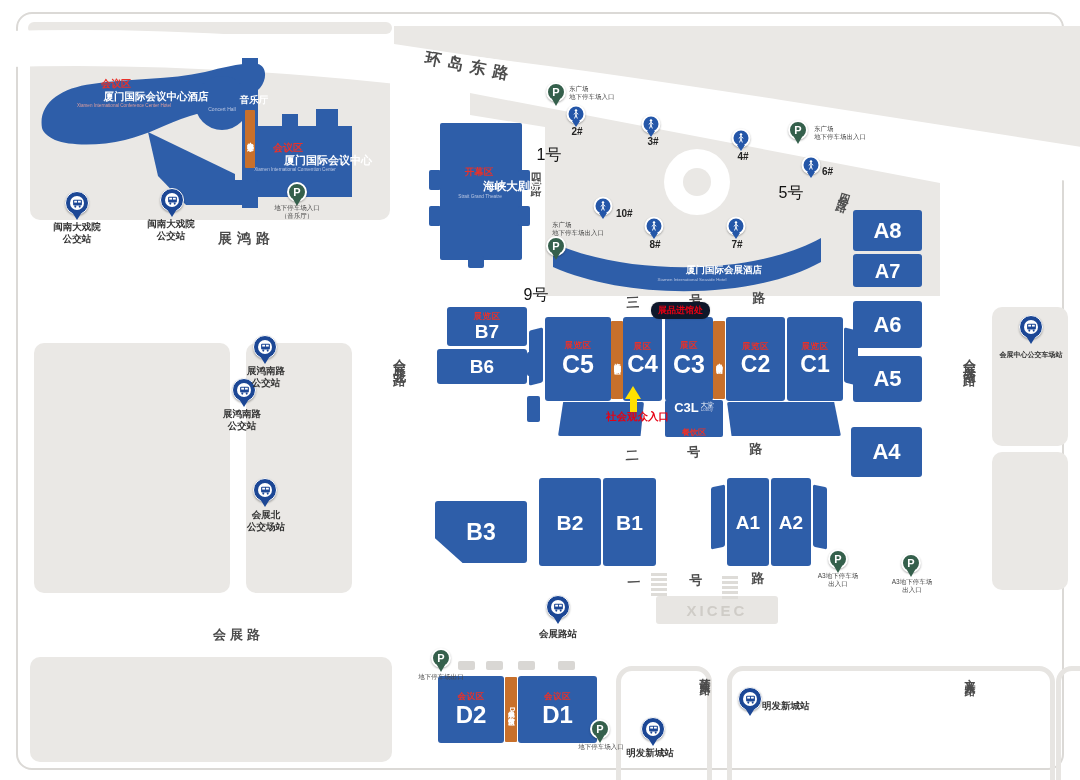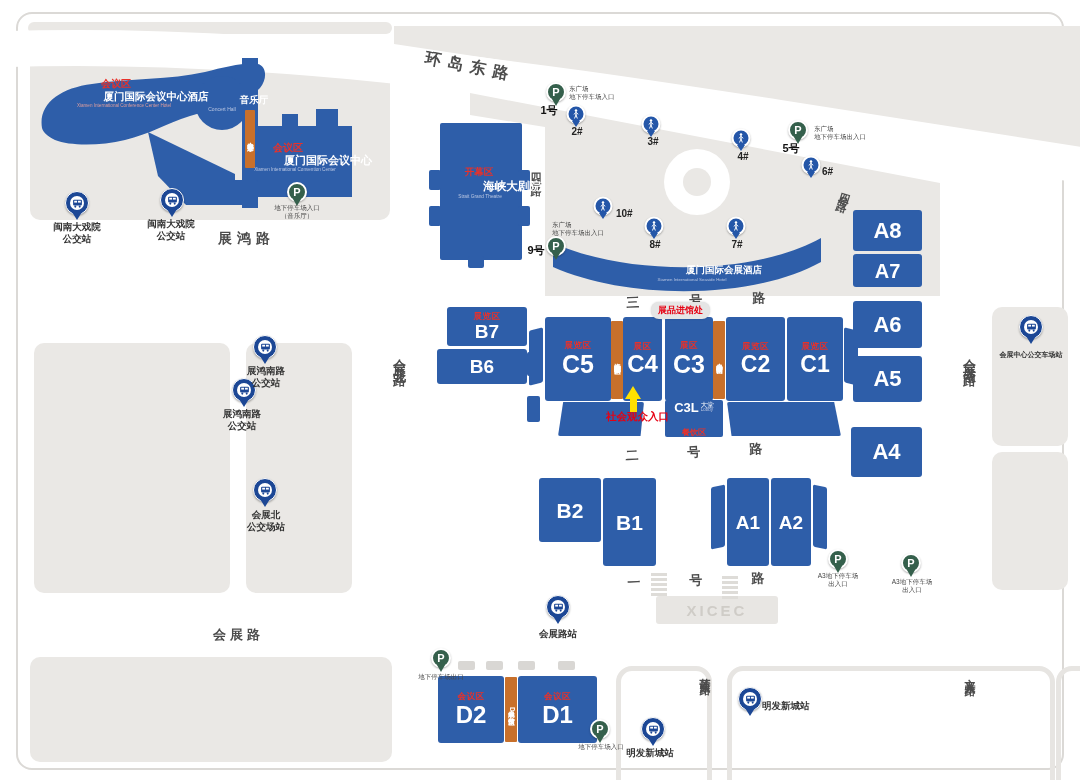--- a/index.html
+++ b/index.html
@@ -35,24 +35,24 @@
   .wc{width:14px;height:14px;background:#fff;border-radius:50%;display:flex;align-items:center;justify-content:center;}
   .gate>.pc{width:15px;height:15px;background:var(--gateblue);border:2px solid #fff;}
   .park>.pc{width:16px;height:16px;background:var(--pgreen);border:2px solid #fff;color:#fff;font-size:11px;font-weight:bold;}
   .ptail{position:absolute;left:0;width:0;height:0;transform:translateX(-50%);}
   .bus>.ptail{top:9px;border-left:5px solid transparent;border-right:5px solid transparent;border-top:8px solid var(--navy);}
   .gate>.ptail{top:7px;border-left:4px solid transparent;border-right:4px solid transparent;border-top:6px solid var(--gateblue);}
   .park>.ptail{top:7px;border-left:4px solid transparent;border-right:4px solid transparent;border-top:7px solid var(--pgreen);}
   .buslabel{position:absolute;transform:translate(-50%,0);font-size:9.5px;font-weight:bold;color:#333;text-align:center;line-height:1.3;z-index:6;white-space:nowrap;}
   .glabel{position:absolute;transform:translate(-50%,0);font-size:10px;font-weight:bold;color:#222;z-index:6;white-space:nowrap;}
   .glabel.la,.buslabel.la{transform:none;text-align:left;}
-  .pnum{position:absolute;transform:translate(-50%,0);font-size:11px;font-weight:bold;color:#111;z-index:6;white-space:nowrap;}
+  .pnum{position:absolute;transform:translate(-50%,0);font-size:16px;font-weight:normal;color:#111;z-index:6;white-space:nowrap;margin-top:42px;}
   .pnote{position:absolute;font-size:6.5px;color:#444;line-height:1.25;z-index:6;white-space:nowrap;}
   .pnote.ctr{transform:translate(-50%,0);text-align:center;}
-  .pill{position:absolute;left:651px;top:302px;background:#e5e5e5;color:var(--ared);font-size:9px;font-weight:bold;
+  .pill{position:absolute;left:651px;top:302px;background:#0f172a;color:var(--ared);font-size:9px;font-weight:bold;
         padding:2px 7px;border-radius:8px;z-index:6;box-shadow:0 0 2px rgba(0,0,0,.2);white-space:nowrap;}
   .pubent{position:absolute;left:606px;top:410px;color:var(--ared);font-size:10.5px;font-weight:bold;z-index:6;white-space:nowrap;}
   .arrowstem{position:absolute;left:630px;top:398px;width:7px;height:14px;background:var(--yellow);z-index:6;}
   .arrowhead{position:absolute;left:625px;top:386px;width:0;height:0;border-left:8px solid transparent;border-right:8px solid transparent;border-bottom:13px solid var(--yellow);z-index:6;}
   .c3l{position:absolute;left:665px;top:400px;width:58px;height:37px;background:var(--blue);border-radius:2px;z-index:3;
        display:flex;flex-direction:column;align-items:center;justify-content:center;color:#fff;}
   .c3lrow{display:flex;align-items:center;gap:2px;}
   .c3lcode{font-size:13px;font-weight:bold;line-height:1;}
   .c3lside{display:flex;flex-direction:column;align-items:flex-start;line-height:1;}
   .c3lhall{font-size:6.5px;}
@@ -176,21 +176,24 @@
     <div class="hall" style="position: absolute; left: 771px; top: 478px; width: 40px; height: 88px;">
       <div class="hname" style="position: static; font-size: 19px;">A2</div>
     </div>
     <div class="hall" style="position: absolute; left: 447px; top: 307px; width: 80px; height: 39px;">
       <div class="zone" style="position: static;">展览区</div>
       <div class="hname" style="position: static; font-size: 19px;">B7</div>
     </div>
     <div class="hall" style="position: absolute; left: 437px; top: 349px; width: 90px; height: 35px;">
       <div class="hname" style="position: static; font-size: 19px; text-align: center;">B6</div>
     </div>
-    <div class="hall" style="position: absolute; left: 539px; top: 478px; width: 62px; height: 64px;">
+    <div class="hall" style="position: absolute; left: 435px; top: 501px; width: 92px; height: 62px; clip-path: polygon(0px 0px, 100% 0px, 100% 100%, 30% 100%, 0px 60%);">
+      <div class="hname" style="position: static; font-size: 23px;">B3</div>
+    </div>
+    <div class="hall" style="position: absolute; left: 539px; top: 478px; width: 62px; height: 88px;">
       <div class="hname" style="position: static; font-size: 21px;">B2</div>
     </div>
     <div class="hall" style="position: absolute; left: 603px; top: 478px; width: 53px; height: 88px;">
       <div class="hname" style="position: static; font-size: 21px;">B1</div>
     </div>
     <div class="hall" style="position: absolute; left: 545px; top: 317px; width: 66px; height: 84px;">
       <div class="zone" style="position: static;">展览区</div>
       <div class="hname" style="position: static; font-size: 25px;">C5</div>
     </div>
     <div class="hall" style="position: absolute; left: 623px; top: 317px; width: 39px; height: 84px;">

